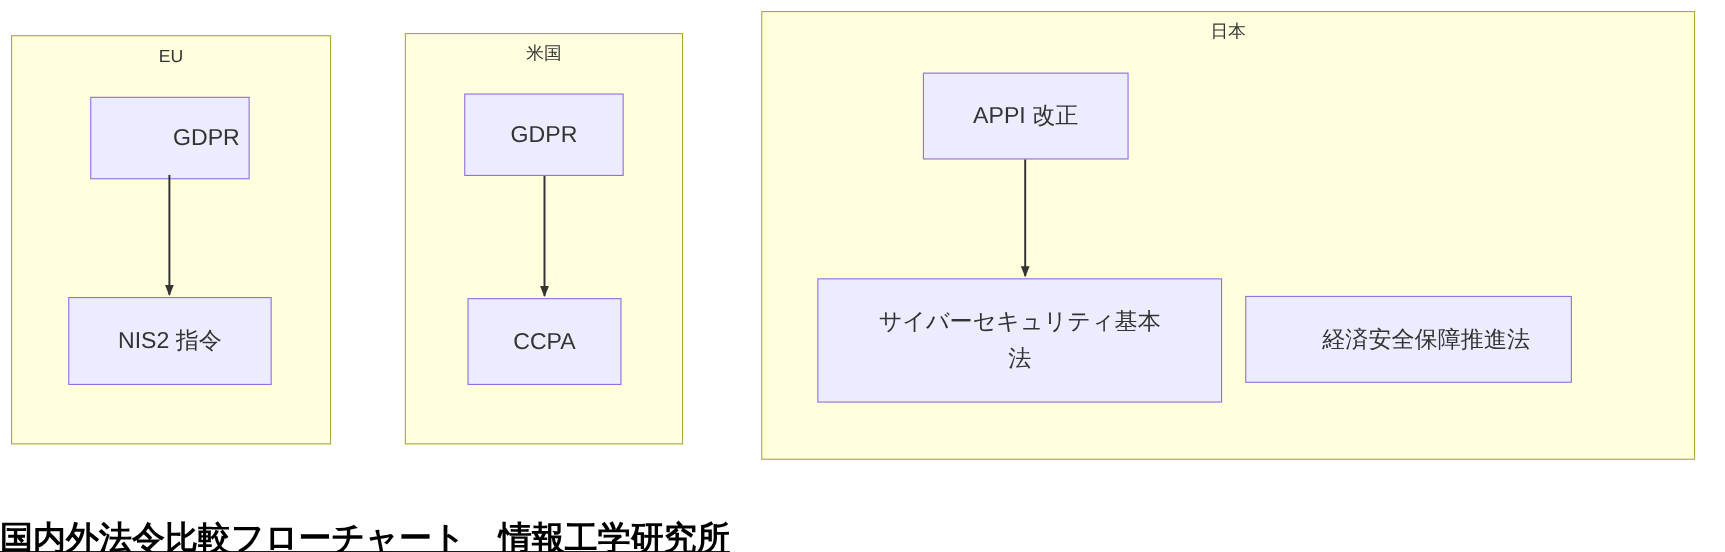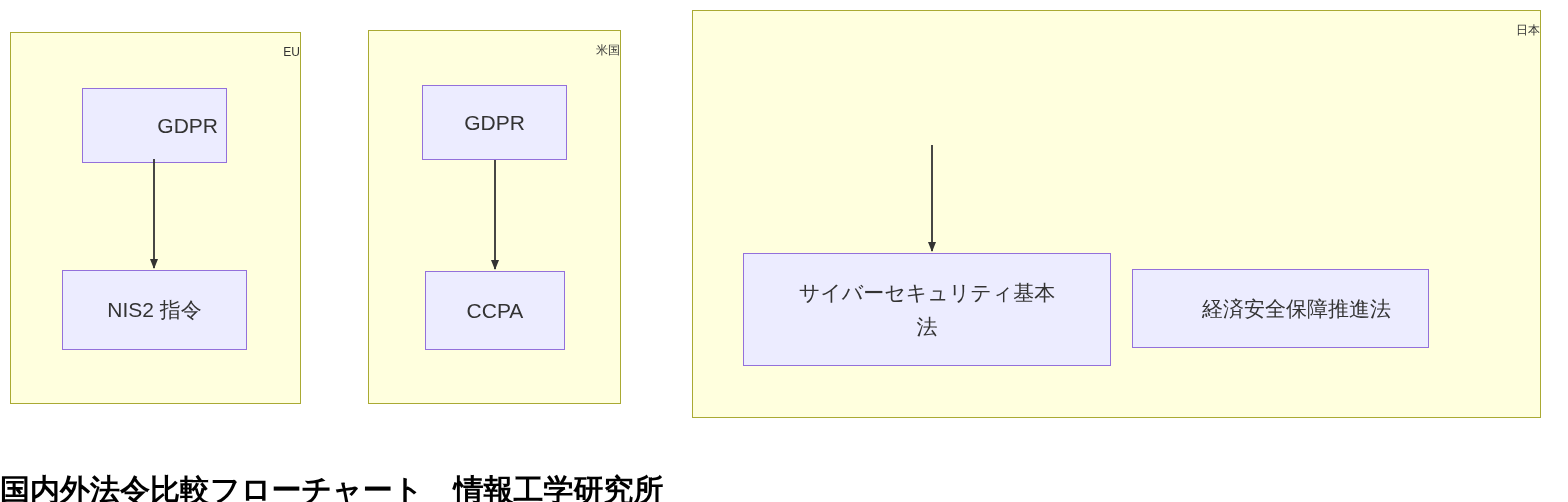--- a/index.html
+++ b/index.html
@@ -27,22 +27,22 @@
     position: absolute;
     background: #ffffde;
     border: 1px solid #aaaa33;
     box-sizing: border-box;
   }
   .cluster-title {
     position: absolute;
     top: 6px;
     left: 0;
     right: 0;
-    text-align: right;
-    font-size: 12px;
+    text-align: center;
+    font-size: 16px;
     line-height: 26px;
     color: #333333;
     white-space: nowrap;
   }
 
   
   .node {
     position: absolute;
     background: #ececff;
     border: 1.4px solid #9370db;
@@ -106,20 +106,23 @@
   <div class="node" id="node-fisma" style="left: 422px; top: 85px; width: 145px; height: 75px;">
     <span class="node-label">GDPR</span>
   </div>
   <div class="node" id="node-ccpa" style="left: 425px; top: 271px; width: 140px; height: 79px; text-align: center;">
     <span class="node-label">CCPA</span>
   </div>
 
   <div class="cluster" id="cluster-japan" style="left: 692px; top: 10px; width: 849px; height: 408px;">
     <div class="cluster-title">日本</div>
   </div>
+  <div class="node" id="node-appi" style="left: 839px; top: 66px; width: 187px; height: 79px;">
+    <span class="node-label">APPI 改正</span>
+  </div>
   <div class="node" id="node-cyber" style="left: 743px; top: 253px; width: 368px; height: 113px;">
     <span class="node-label">サイバーセキュリティ基本
 法</span>
   </div>
   <div class="node" id="node-econsec" style="left: 1132px; top: 269px; width: 297px; height: 79px; padding-left: 32px;">
     <span class="node-label">経済安全保障推進法</span>
   </div>
 
   <svg class="edge-layer" id="edge-layer" viewBox="0 0 1568 502" width="1568" height="502" xmlns="http://www.w3.org/2000/svg">
     <defs>

